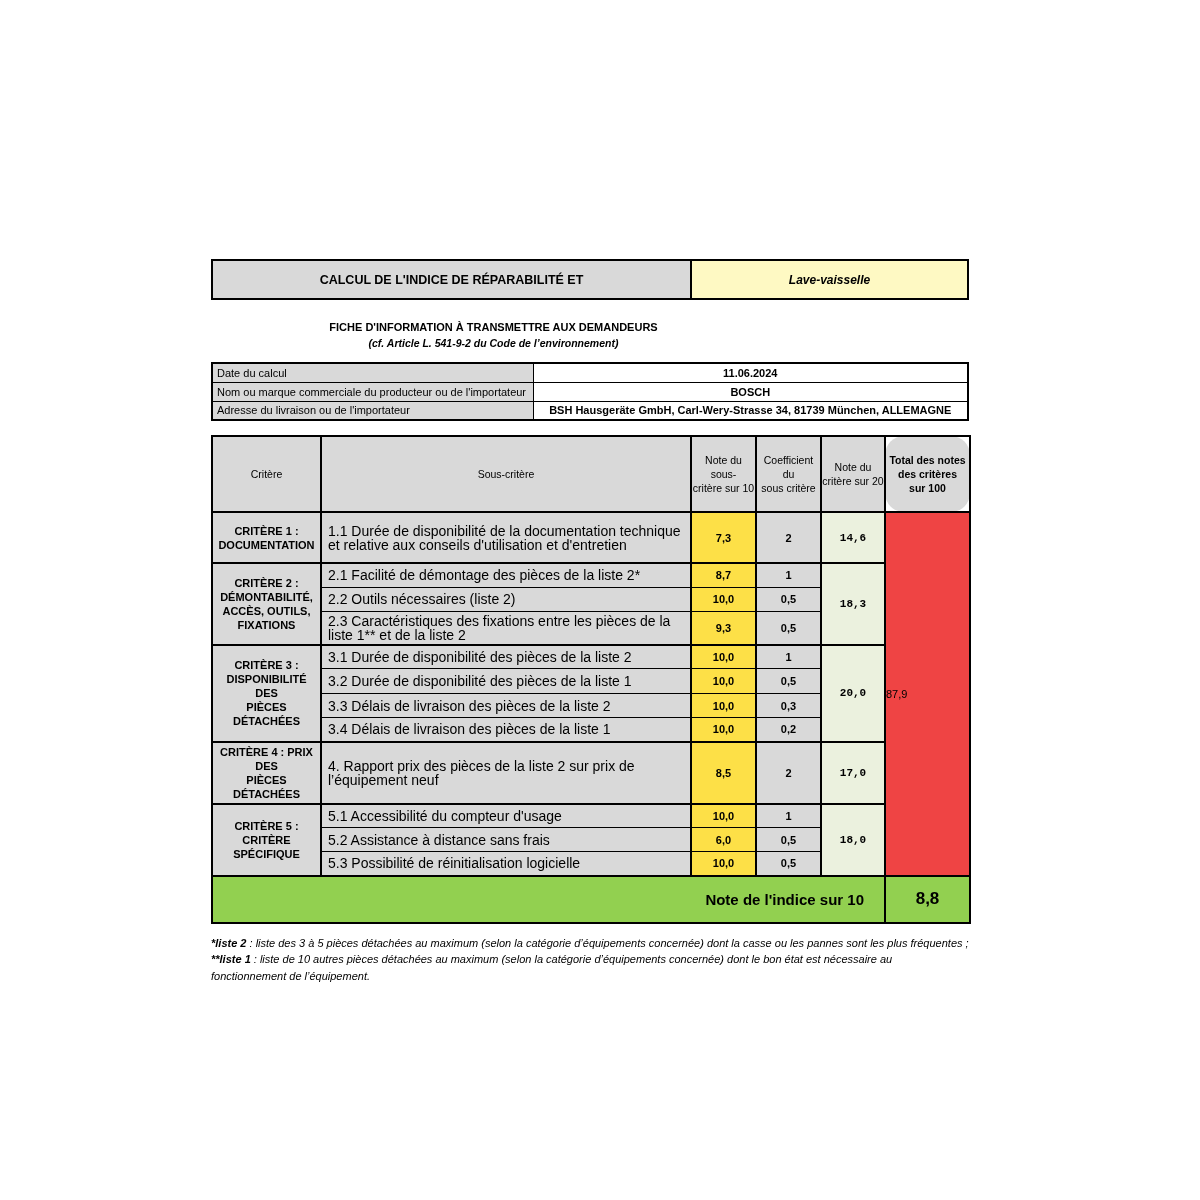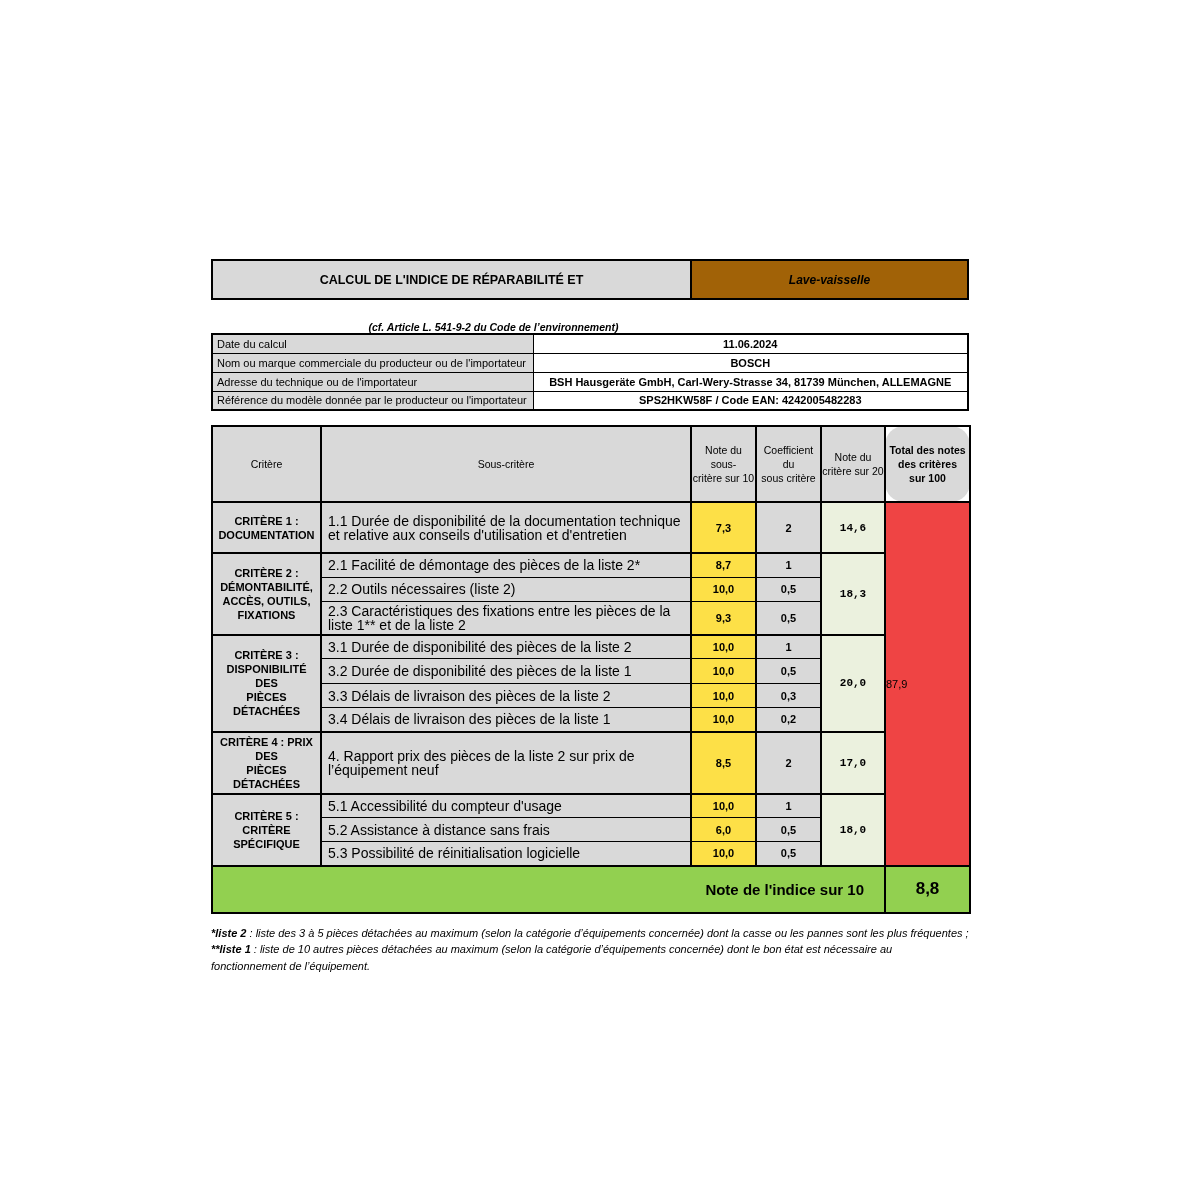--- a/index.html
+++ b/index.html
@@ -12,32 +12,32 @@
   .sheet { position: absolute; left: 211px; top: 259px; width: 758px; }
 
   
   .header-row { display: flex; width: 758px; height: 41px; }
   .title-box {
     width: 481px; background: #d9d9d9; border: 2px solid #000;
     display: flex; flex-direction: row; align-items: center; justify-content: center;
     text-align: center; font-weight: bold; font-size: 12.5px; line-height: 16px;
   }
   .product-box {
-    width: 279px; margin-left: -2px; background: #a16207; border: 2px solid #000;
+    width: 279px; margin-left: -2px; background: #fef9c3; border: 2px solid #000;
     display: flex; align-items: center; justify-content: center;
     font-weight: bold; font-style: italic; font-size: 12px;
   }
 
   
   .subtitle { margin-top: 21px; width: 565px; text-align: center; }
   .subtitle .line1 { font-weight: bold; font-size: 11px; }
   .subtitle .line2 { font-weight: bold; font-size: 10.5px; margin-top: 4px; font-style: italic; }
 
   
-  .info-table { width: 758px; border-collapse: collapse; table-layout: fixed; border: 2px solid #000; }
+  .info-table { margin-top: 13px; width: 758px; border-collapse: collapse; table-layout: fixed; border: 2px solid #000; }
   .info-table td { border: 1.5px solid #000; height: 19px; font-size: 11px; vertical-align: middle; }
   .info-table td.lbl { width: 321px; background: #d9d9d9; padding: 1px 4px; }
   .info-table td.val { text-align: center; font-weight: bold; }
 
   
   .score-table { margin-top: 14px; width: 758px; border-collapse: collapse; table-layout: fixed; border: 2px solid #000; }
   .score-table th, .score-table td { border: 1px solid #000; border-left-width: 2px; border-right-width: 2px; vertical-align: middle; }
   .score-table thead th { background: #d9d9d9; height: 76px; font-weight: normal; font-size: 10.5px; line-height: 14px; text-align: center; white-space: pre-line; }
   .score-table thead th.b { font-weight: bold; border-radius: 19px; }
   tr.sec td { border-top-width: 2px; }
@@ -63,40 +63,37 @@
   <div class="header-row">
     <div class="title-box">
       <span>CALCUL DE L'INDICE DE RÉPARABILITÉ ET</span>
     </div>
     <div class="product-box">
       <span>Lave-vaisselle</span>
     </div>
   </div>
 
   <div class="subtitle">
+    <div class="line1">FICHE D'INFORMATION À TRANSMETTRE AUX DEMANDEURS</div>
     <div class="line2">(cf. Article L. 541-9-2 du Code de l’environnement)</div>
   </div>
 
   <table class="info-table">
     <tbody>
       <tr>
         <td class="lbl">Date du calcul</td>
         <td class="val">11.06.2024</td>
       </tr>
       <tr>
         <td class="lbl">Nom ou marque commerciale du producteur ou de l'importateur</td>
         <td class="val">BOSCH</td>
       </tr>
       <tr>
-        <td class="lbl">Adresse du technique ou de l'importateur</td>
+        <td class="lbl">Adresse du livraison ou de l'importateur</td>
         <td class="val">BSH Hausgeräte GmbH, Carl-Wery-Strasse 34, 81739 München, ALLEMAGNE</td>
-      </tr>
-      <tr>
-        <td class="lbl">Référence du modèle donnée par le producteur ou l'importateur</td>
-        <td class="val">SPS2HKW58F / Code EAN: 4242005482283</td>
       </tr>
     </tbody>
   </table>
 
   <table class="score-table">
     <colgroup>
       <col style="width:109px">
         <col style="width:370px">
         <col style="width:65px">
       <col style="width:65px">

